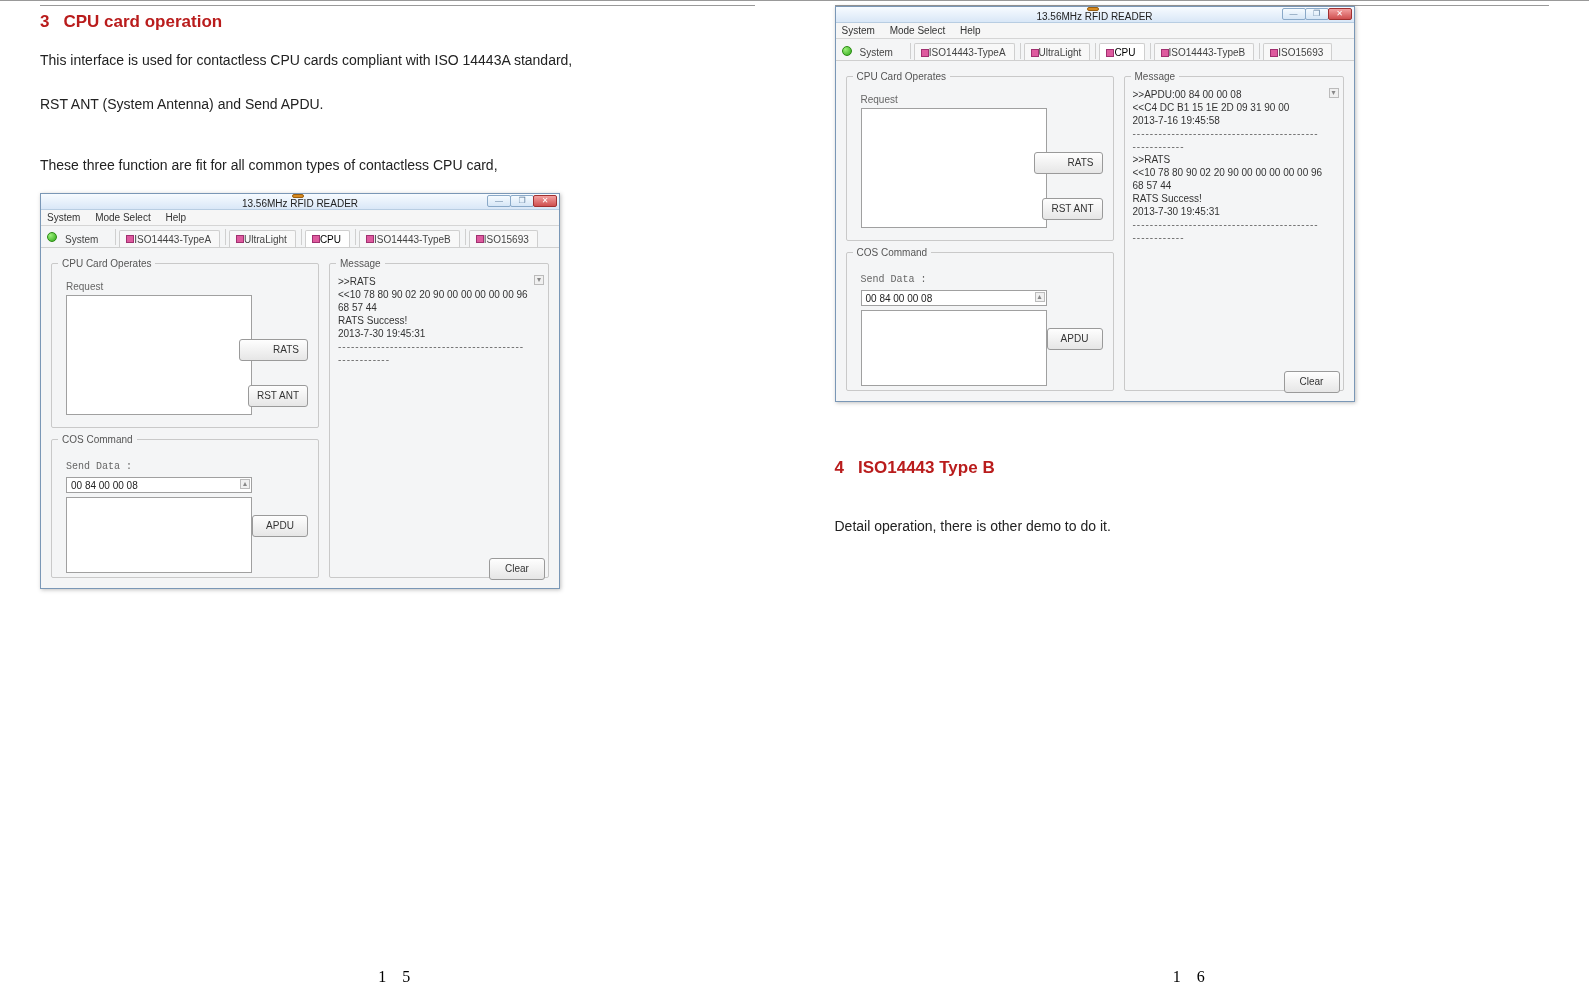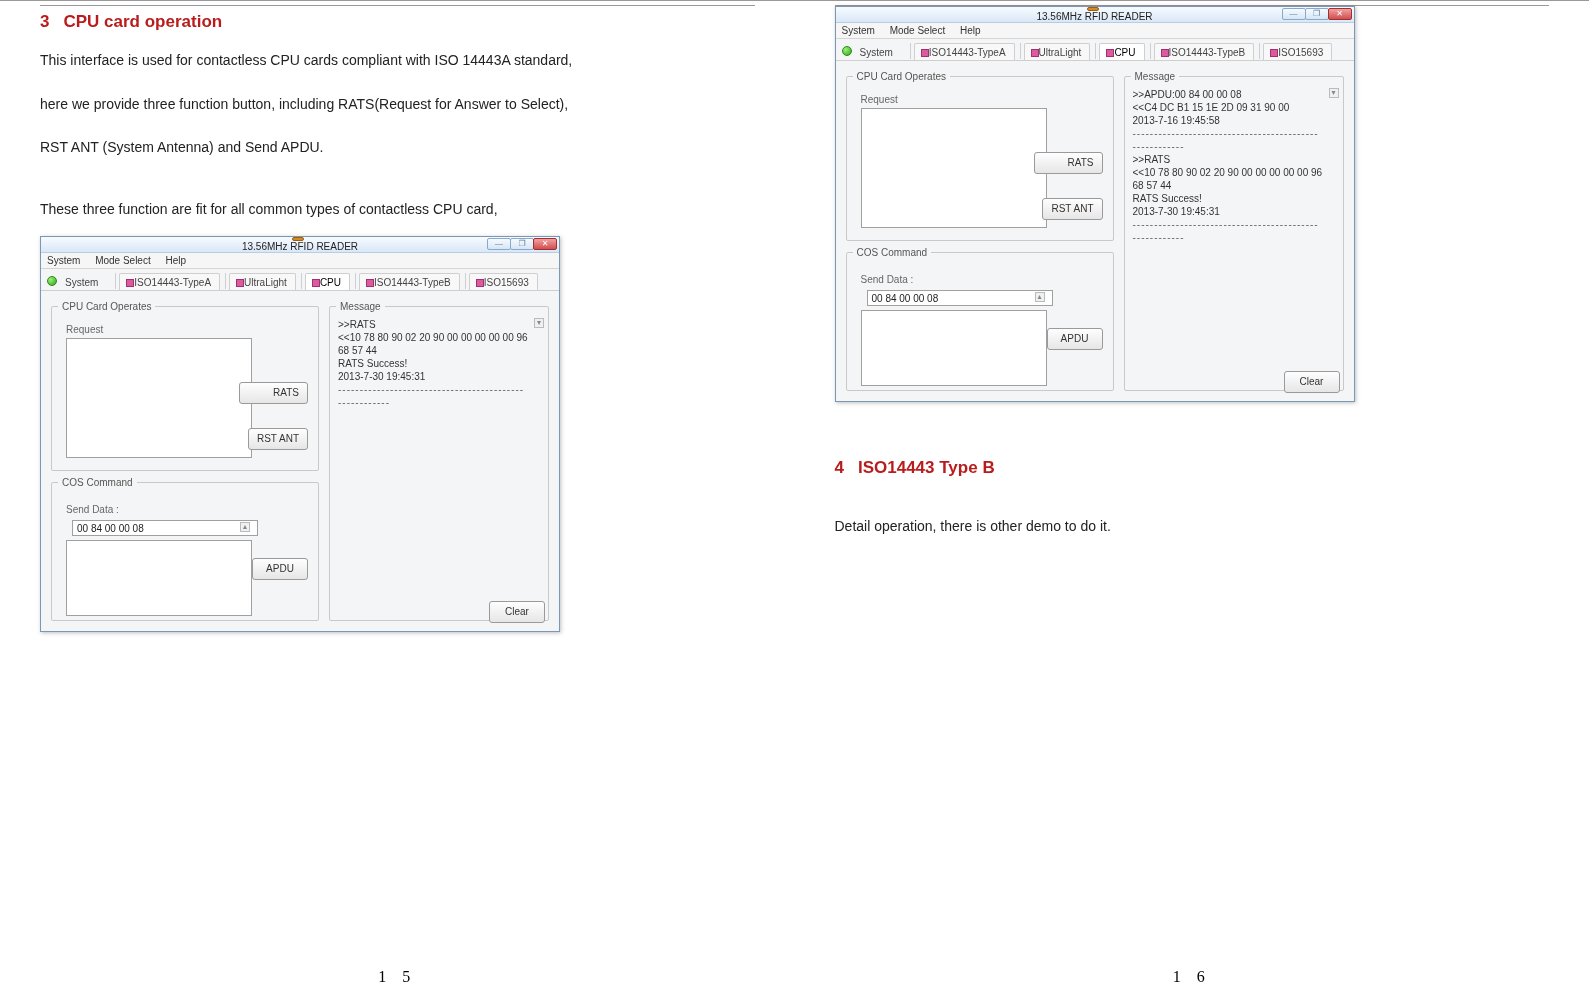--- a/index.html
+++ b/index.html
@@ -196,39 +196,38 @@
   .cpu-group .req-label { position:absolute; left:14px; top:12px; color:#666;}
   .cpu-group .multiline.req { position:absolute; left:14px; top:26px; width:186px; height:120px; }
   .cpu-group .btn.rats { position:absolute; right:10px; top:70px;padding-left:33px; }
   .cpu-group .btn.rst  { position:absolute; right:10px; top:116px; }
 
   .msg-group { right: 10px; top: 10px; width: 220px; height: 320px; left:auto; }
   .msg-group .msgbody { position:absolute; left:8px; top:6px; right:20px;}
   .msg-group .arrow-up { right:4px; top:6px; }
 
   .cos-group { left: 10px; top: 186px; width: 268px; height: 144px; }
-  .cos-group .sd-label { position:absolute; left:14px; top:16px; color:#666;}
-  .cos-group .txtbox.sd { position:absolute; left:20px; top:32px; width:186px; }
+  .cos-group .sd-label { position:absolute; left:14px; top:16px; color:#666;font-family:Liberation Mono, monospace;}
+  .cos-group .txtbox.sd { position:absolute; left:14px; top:32px; width:186px; }
   .cos-group .multiline.sd2 { position:absolute; left:14px; top:52px; width:186px; height:76px; }
   .cos-group .btn.apdu { position:absolute; right:10px; top:70px; }
   .cos-group .arrow-up.sd-up { left:188px; top:34px; }
 
   .clear-btn { position:absolute; right:14px; bottom:8px; }
   .arrow-up.msg-dn { right:4px; bottom:6px; }
 </style>
 </head>
 <body>
 
 <div class="page">
   <div class="page-inner">
     <div class="heading">
       <span class="num">3</span><span>CPU card operation</span>
     </div>
     <div class="body-text">This interface is used for contactless CPU cards compliant with ISO 14443A standard,</div>
-    <div class="body-text">here we provide three function button, including RATS(Request for Answer to Select),</div>
     <div class="body-text">RST ANT (System Antenna) and Send APDU.</div>
     <div style="height:18px"></div>
     <div class="body-text">These three function are fit for all common types of contactless CPU card,</div>
 
     <div class="app-window">
       <div class="titlebar">
         <span class="ico"></span>
         <span>13.56MHz RFID READER</span>
         <div class="winbtns">
           <span class="winbtn">—</span>

